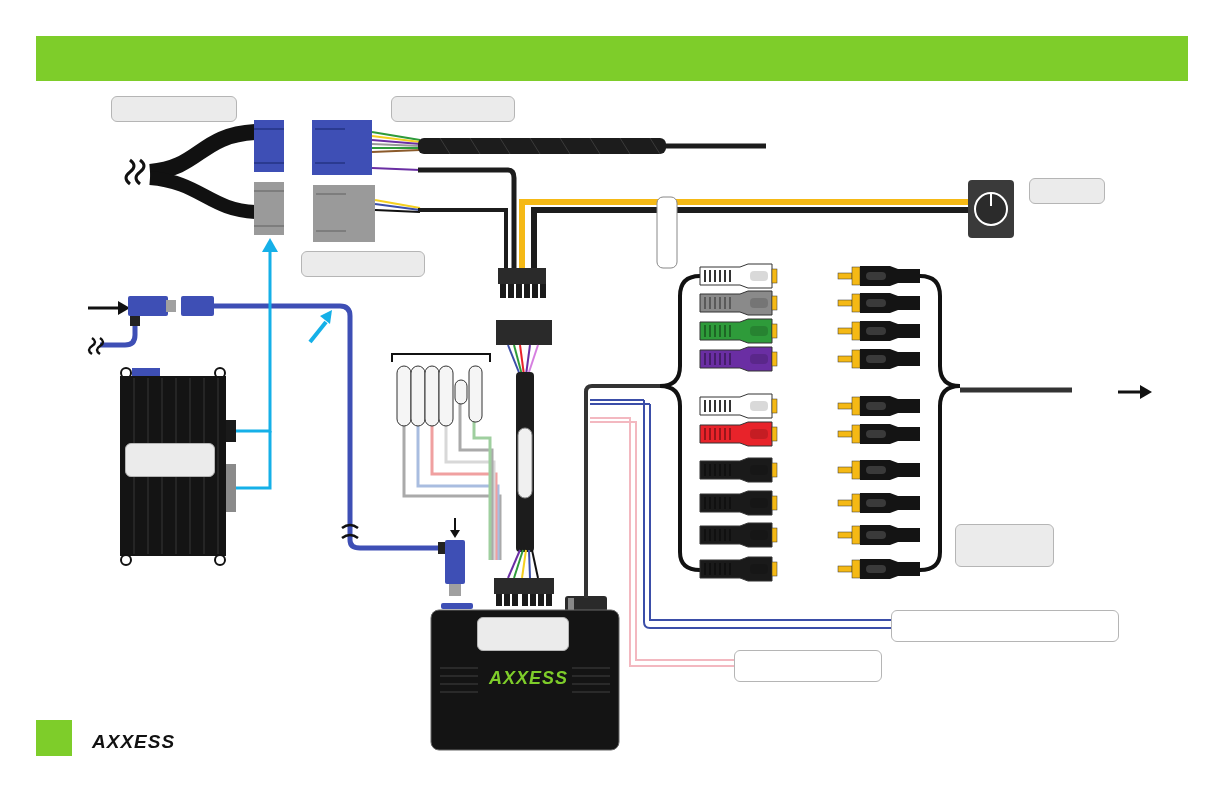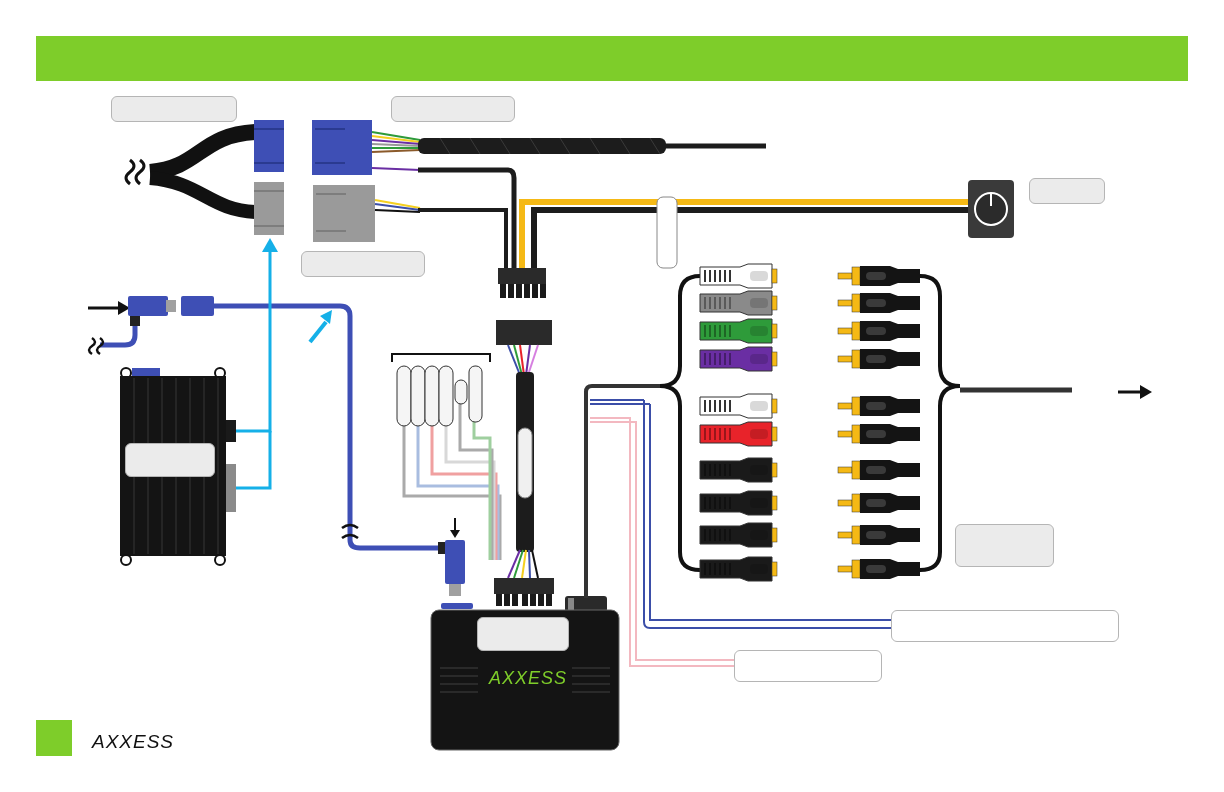--- a/index.html
+++ b/index.html
@@ -2,21 +2,21 @@
 <html><head>
 <meta charset="utf-8">
 <style>
   html, body { margin:0; padding:0; background:#ffffff; }
   body { width:1224px; height:792px; position:relative; overflow:hidden; font-family:"Liberation Sans", sans-serif; }
   .header-bar { position:absolute; left:36px; top:36px; width:1152px; height:45px; }
   .label-box { position:absolute; background:#ebebeb; border:1px solid #b5b5b5; border-radius:6px; box-sizing:border-box; font-size:11px; color:#333; display:flex; align-items:center; justify-content:center; }
   .label-box.white { background:#ffffff; }
   .page-tab { position:absolute; left:36px; top:720px; width:36px; height:36px; }
   svg#diagram { position:absolute; left:0; top:0; }
-  .logo-text { position:absolute; font-style:italic; font-weight:normal; letter-spacing:1px; }
+  .logo-text { position:absolute; font-style:italic; font-weight:bold; letter-spacing:1px; }
 </style>
 </head>
 <body>
 
 <div class="header-bar" style="background: rgb(126, 205, 42);"></div>
 
 <svg id="diagram" width="1224" height="792" viewBox="0 0 1224 792">
 
   <g>
     <path d="M150 172 C 200 168, 200 135, 255 132" stroke="#111" stroke-width="16" fill="none"></path>

